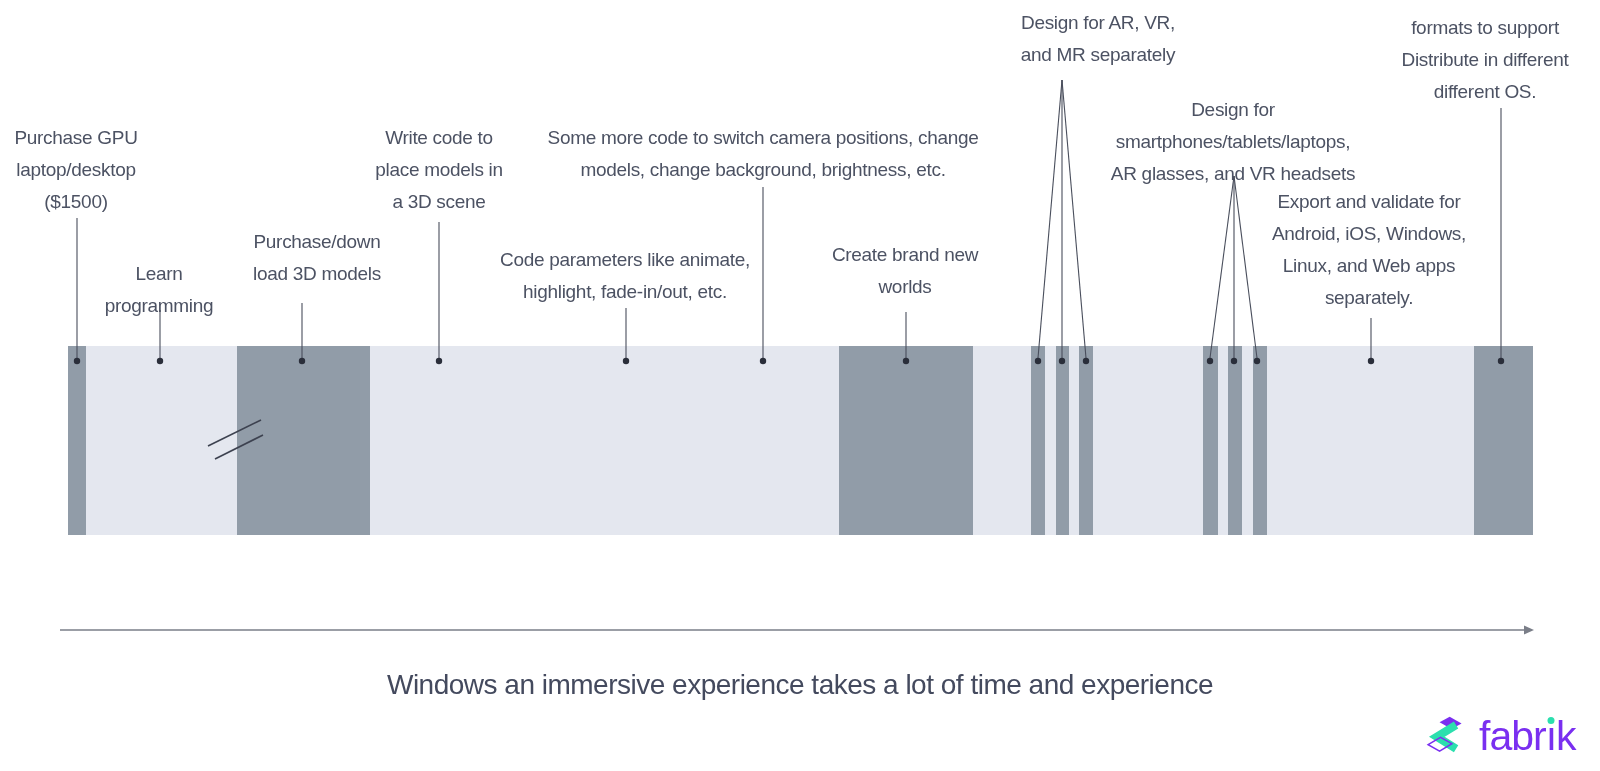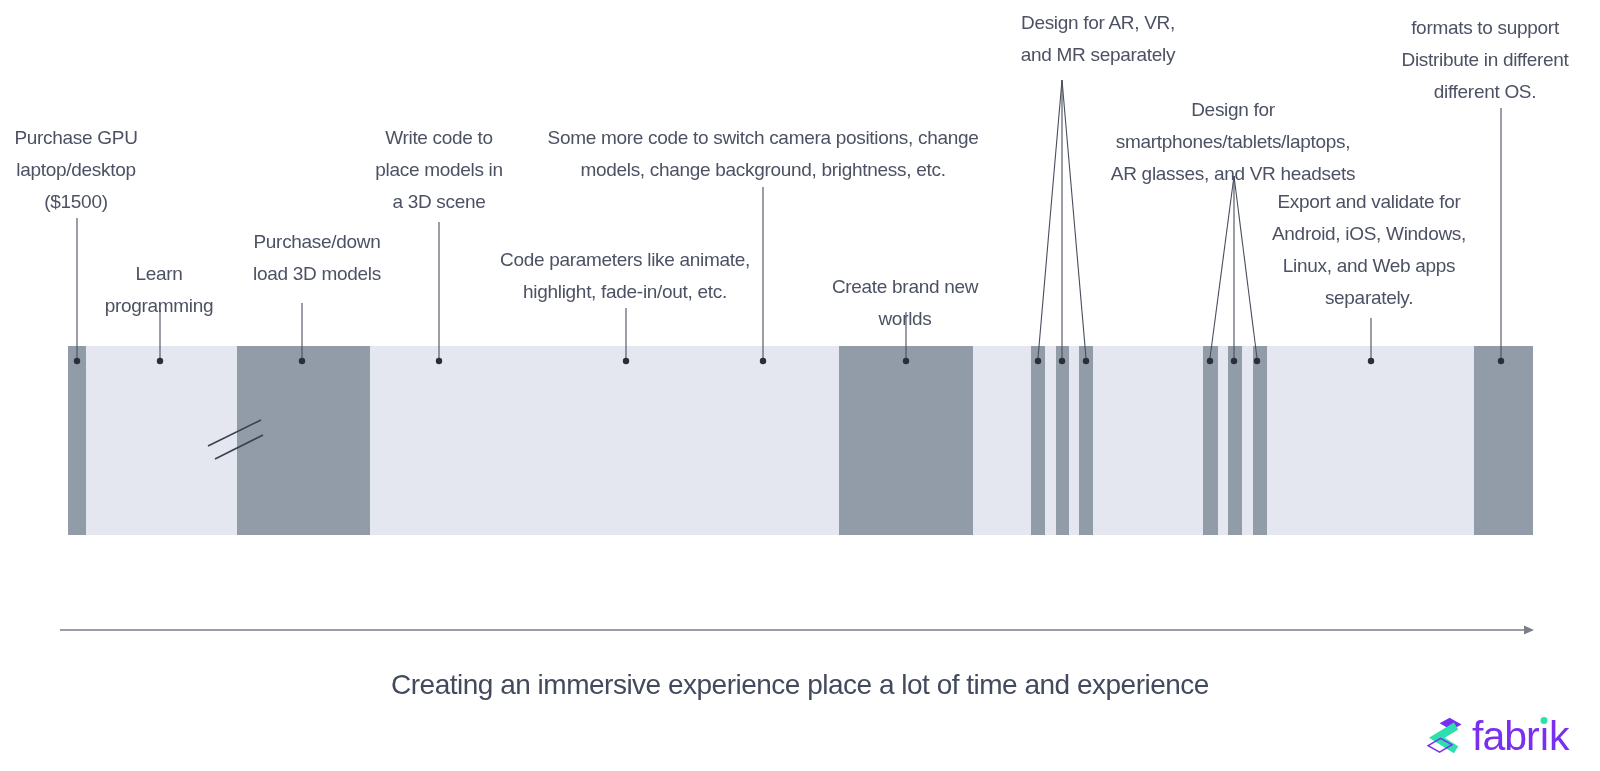--- a/index.html
+++ b/index.html
@@ -13,21 +13,21 @@
   .note{
     position:absolute;transform:translateX(-50%);text-align:center;
     font-size:19px;line-height:32px;letter-spacing:-0.3px;color:#4c5263;z-index:2;
   }
   .note div{white-space:nowrap;}
   #caption{
     position:absolute;left:800px;top:669px;transform:translateX(-50%);
     font-size:28px;letter-spacing:-0.5px;color:#444a5e;white-space:nowrap;z-index:2;
   }
   #logo{
-    position:absolute;left:1424px;top:712px;display:flex;align-items:center;gap:4px;z-index:2;
+    position:absolute;left:1424px;top:712px;display:flex;align-items:flex-start;gap:11px;z-index:2;
   }
   #logo-text{
     font-size:41px;color:#7a2ff0;letter-spacing:-1px;line-height:48px;position:relative;
   }
   .logo-i{position:relative;display:inline-block;}
   .logo-i::after{
     content:'';position:absolute;width:7px;height:7px;border-radius:50%;
     background:#2bdfae;left:50%;transform:translateX(-50%);top:5px;
   }
 </style>
@@ -103,21 +103,21 @@
         <div>a 3D scene</div>
       </div>
       <div class="note" style="left: 763px; top: 122px;">
         <div>Some more code to switch camera positions, change</div>
         <div>models, change background, brightness, etc.</div>
       </div>
       <div class="note" style="left: 625px; top: 244px;">
         <div>Code parameters like animate,</div>
         <div>highlight, fade-in/out, etc.</div>
       </div>
-      <div class="note" style="left: 905px; top: 239px; margin-top: 32px;">
+      <div class="note" style="left: 905px; top: 239px;">
         <div>Create brand new</div>
         <div>worlds</div>
       </div>
       <div class="note" style="left: 1062px; top: 7px; margin-left: 36px;">
         <div>Design for AR, VR,</div>
         <div>and MR separately</div>
       </div>
       <div class="note" style="left: 1233px; top: 94px;">
         <div>Design for</div>
         <div>smartphones/tablets/laptops,</div>
@@ -128,21 +128,21 @@
         <div>Android, iOS, Windows,</div>
         <div>Linux, and Web apps</div>
         <div>separately.</div>
       </div>
       <div class="note" style="left: 1485px; top: 12px;">
         <div>formats to support</div>
         <div>Distribute in different</div>
         <div>different OS.</div>
       </div>
     </div>
-  <div id="caption">Creating an immersive experience place a lot of time and experience</div>
+  <div id="caption">Windows an immersive experience takes a lot of time and experience</div>
   <div id="logo">
     <svg width="44" height="46" viewBox="0 0 48 48">
       <path d="M28,4 L41,11.5 L30,17.5 L17,10 Z" fill="#7a2ff0"></path>
       <path d="M35,13 L14,26 L35,39" fill="none" stroke="#2bdfae" stroke-width="9"></path>
       <path d="M4.5,34.5 L18,26.5 L30.5,33.5 L17,41.5 Z" fill="none" stroke="#7a2ff0" stroke-width="1.6"></path>
     </svg>
     <div id="logo-text"><span>fabr</span><span class="logo-i">ı</span><span>k</span></div>
   </div>
 </div>
 

